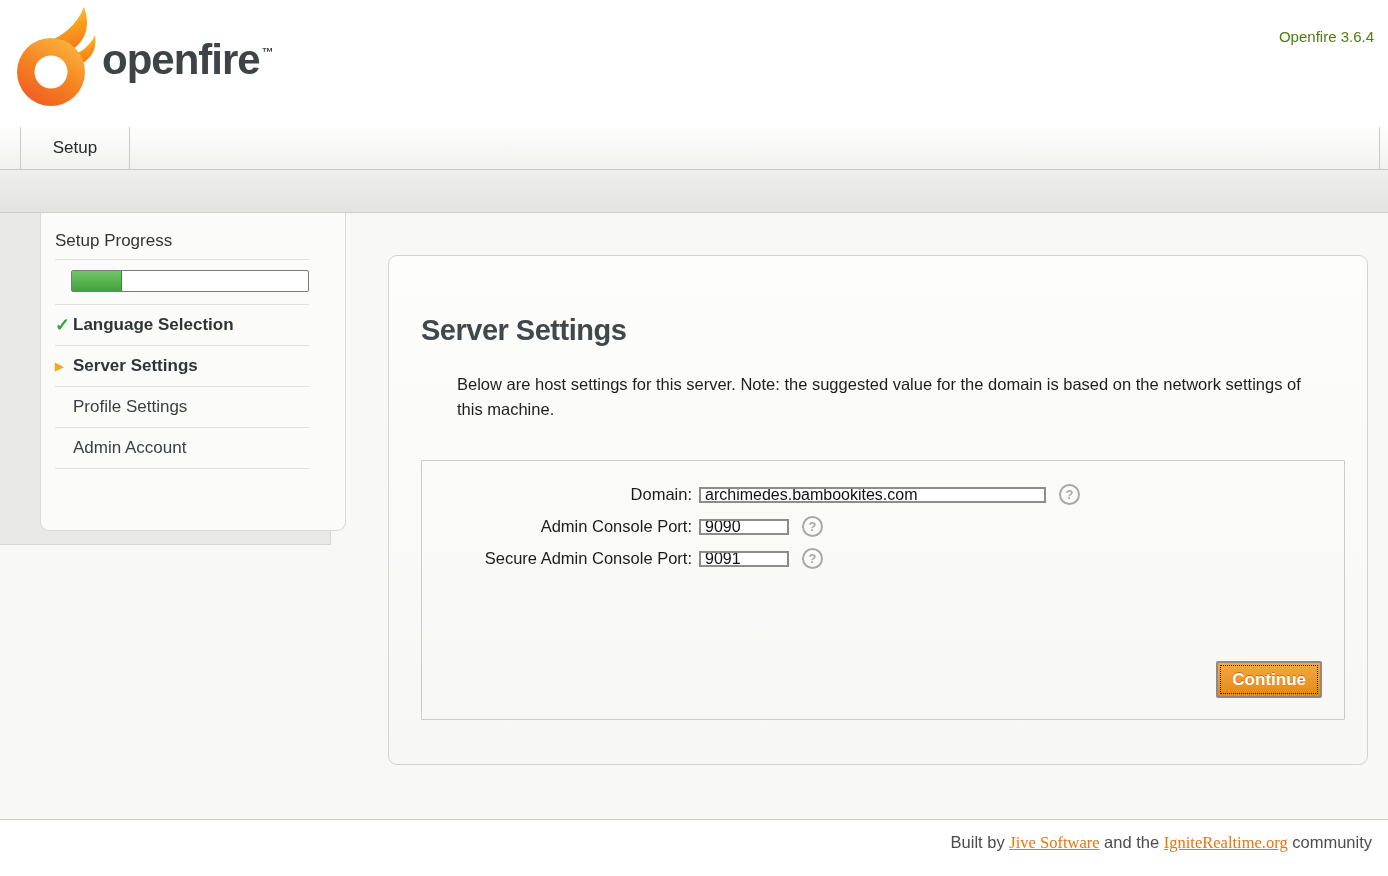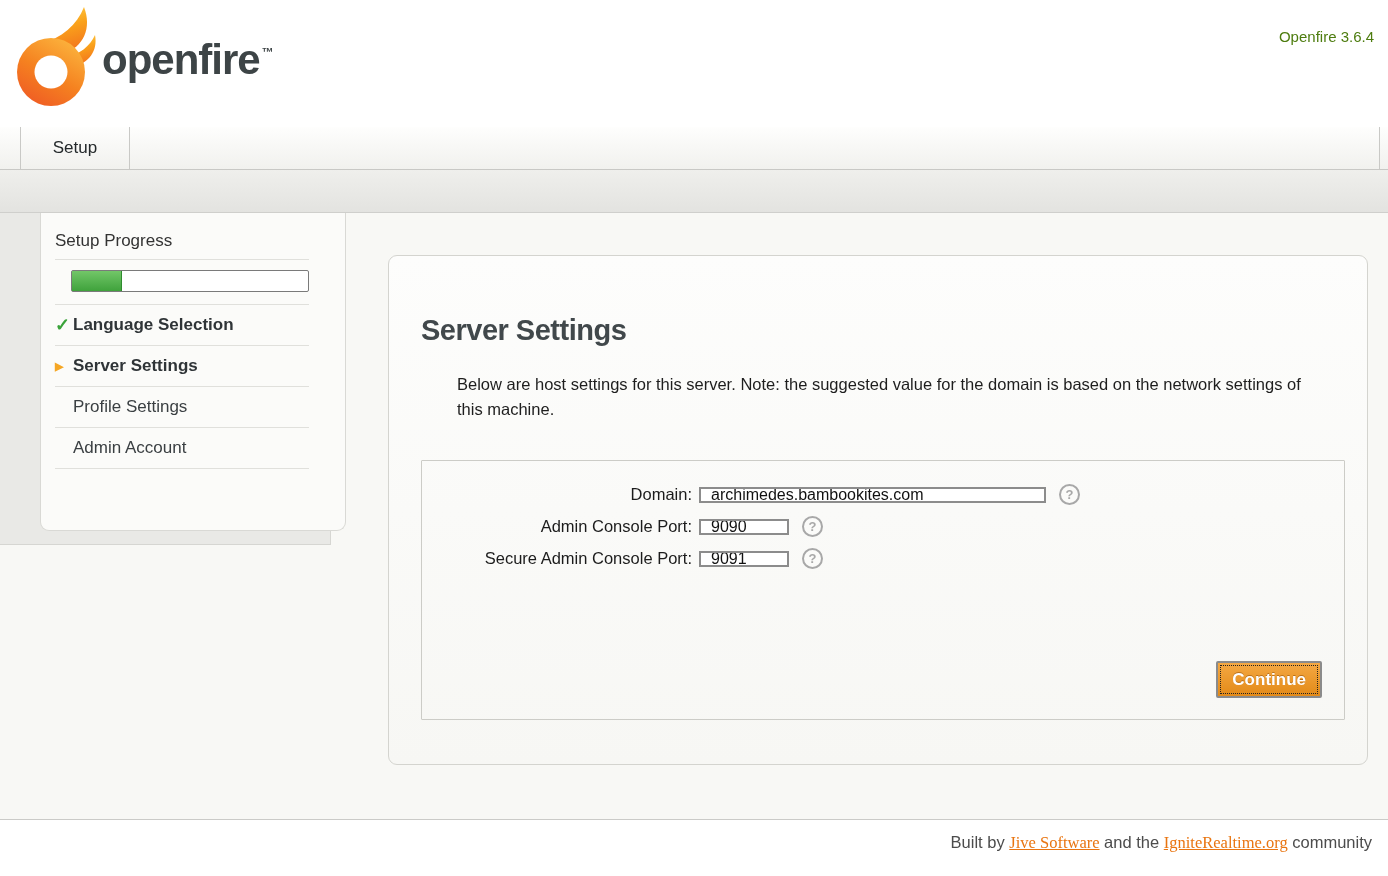--- a/index.html
+++ b/index.html
@@ -60,21 +60,21 @@
   .panel h1 { position:absolute; left:32px; top:58px; font-size:29px; font-weight:bold;
     color:#41484b; letter-spacing:-0.5px; }
   .panel .desc { position:absolute; left:32px; top:116px; width:872px;
     font-size:16.5px; line-height:25px; color:#1e1e1e;margin-left:36px; }
   .fieldset { position:absolute; left:32px; top:204px; width:924px; height:260px;
     border:1px solid #ccccc7; border-radius:1px; padding-top:23px; }
   .frow { display:flex; align-items:center; margin-bottom:11px; }
   .flabel { width:277px; flex:0 0 277px; text-align:right; padding-right:7px;
     font-size:16.5px; color:#1c1c1c; }
   .tinput { font-family:"Liberation Sans",sans-serif; font-size:16px; color:#111;
-    border:2px solid #8c8c8c; background:#fff; padding:4px 10px; height:16px; }
+    border:2px solid #8c8c8c; background:#fff; padding:4px 4px; height:16px; }
   .tinput.wide { width:347px; }
   .tinput.narrow { width:90px; }
   .help { margin-left:13px; width:21px; height:21px; border:2px solid #a8a8a8; border-radius:50%;
     color:#a8a8a8; font-size:13px; font-weight:bold; display:inline-flex;
     align-items:center; justify-content:center; cursor:pointer; background:#fbfbf9; }
   .continue-btn { position:absolute; right:22px; bottom:21px; height:37px; padding:0 14px;
     background:linear-gradient(#f4a843,#e38a18); border:2px solid #8b8b8b; border-radius:2px;
     font-family:"Liberation Sans",sans-serif; font-size:17px; font-weight:bold; color:#ffffff;
     text-shadow:0 -1px 0 rgba(120,60,0,0.45);
     outline:1px dotted #222; outline-offset:-5px; cursor:pointer; }

